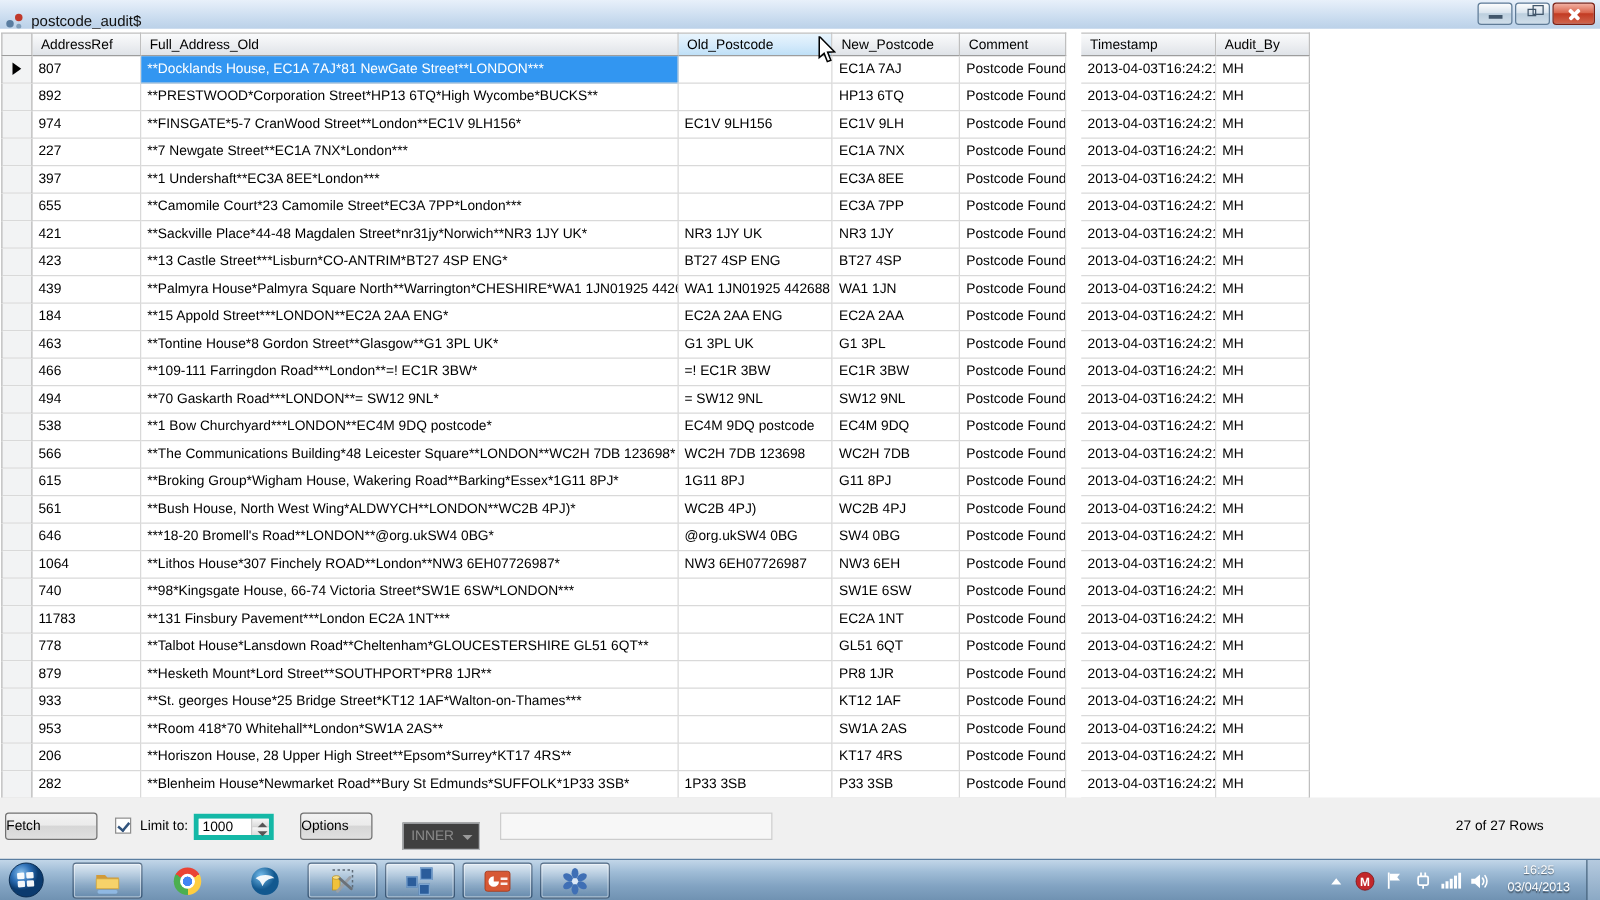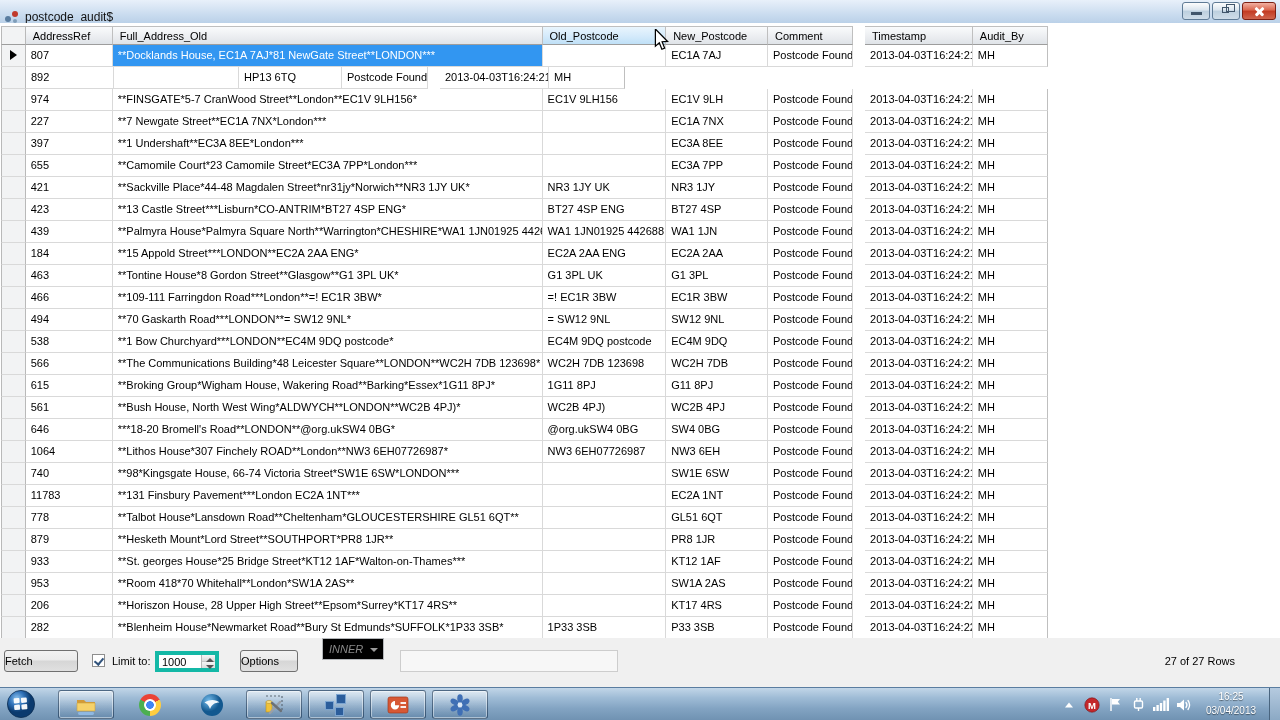--- a/index.html
+++ b/index.html
@@ -58,22 +58,22 @@
   .chk:after { content:""; position:absolute; left:2.5px; top:1px; width:4px; height:7px;
     border-right:2px solid #31537c; border-bottom:2px solid #31537c; transform:rotate(40deg); }
   .limitlab { position:absolute; left:112px; top:17px; font-size:11px; }
   .spinbox { position:absolute; left:155px; top:13px; width:64px; height:21px; border:4px solid #14b8a6; background:#fff; display:flex; }
   .spinbox input { flex:1; width:42px; border:none; outline:none; font-size:11px; font-family:"Liberation Sans",sans-serif; padding-left:3px; }
   .spinner { width:16px; border-left:1px solid #b9b9b9; display:flex; flex-direction:column; }
   .spincell { flex:1; background:linear-gradient(#f6f6f6,#dcdcdc); border-bottom:1px solid #c9c9c9; position:relative; }
   .spincell:last-child { border-bottom:none; }
   .tri-up { position:absolute; left:4px; top:3px; border-left:4px solid transparent; border-right:4px solid transparent; border-bottom:4px solid #555; }
   .tri-dn { position:absolute; left:4px; top:3px; border-left:4px solid transparent; border-right:4px solid transparent; border-top:4px solid #555; }
-  .combo { position:absolute; left:322px; top:0; width:62px; height:22px; border:1px solid #b4b7ba; background:#000000;
-    font-size:11px; color:#8a8a8a; line-height:20px; padding-left:6px;font-style:italic; }
+  .combo { position:absolute; left:322px; top:20px; width:62px; height:22px; border:1px solid #b4b7ba; background:#404040;
+    font-size:11px; color:#8a8a8a; line-height:20px; padding-left:6px; }
   .combo .arr { position:absolute; right:5px; top:9px; border-left:4px solid transparent; border-right:4px solid transparent; border-top:4px solid #9a9a9a; }
   .dis-text { position:absolute; left:400px; top:12px; width:218px; height:22px; border:1px solid #cdcdcd; background:#f7f7f7; }
   .rowcount { position:absolute; right:45px; top:17px; font-size:11px; color:#000; }
 
   
   .taskbar { position:absolute; left:0; bottom:0; width:1280px; height:33px;
     background:linear-gradient(#c2d6e8,#9fbcd6 30%,#82a3c2 65%,#7092b2); border-top:1px solid #5a7da0; z-index:40; }
   .client { height:664px; } 
   .orb { position:absolute; left:6px; top:1px; width:30px; height:30px; }
   .tslot { position:absolute; top:2px; width:56px; height:29px; display:flex; align-items:center; justify-content:center; }
@@ -145,20 +145,21 @@
             <div class="cell c1 sel">**Docklands House, EC1A 7AJ*81 NewGate Street**LONDON***</div>
             <div class="cell c2"></div>
             <div class="cell c3">EC1A 7AJ</div>
             <div class="cell c4">Postcode Found</div>
             <div class="cell c5">2013-04-03T16:24:21</div>
             <div class="cell c6">MH</div>
           </div>
           <div class="grow">
             <div class="cell csel"></div>
             <div class="cell c0">892</div>
+            <div class="cell c1">**PRESTWOOD*Corporation Street*HP13 6TQ*High Wycombe*BUCKS**</div>
             <div class="cell c2"></div>
             <div class="cell c3">HP13 6TQ</div>
             <div class="cell c4">Postcode Found</div>
             <div class="cell c5">2013-04-03T16:24:21</div>
             <div class="cell c6">MH</div>
           </div>
           <div class="grow">
             <div class="cell csel"></div>
             <div class="cell c0">974</div>
             <div class="cell c1">**FINSGATE*5-7 CranWood Street**London**EC1V 9LH156*</div>

